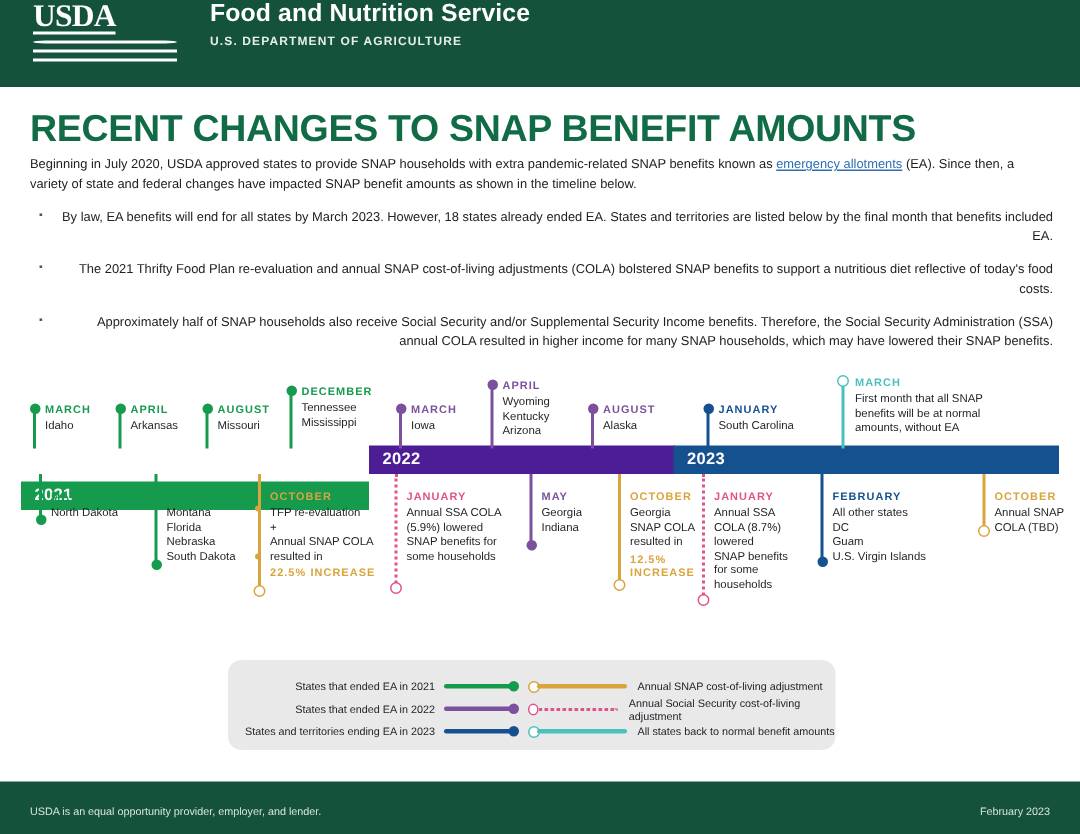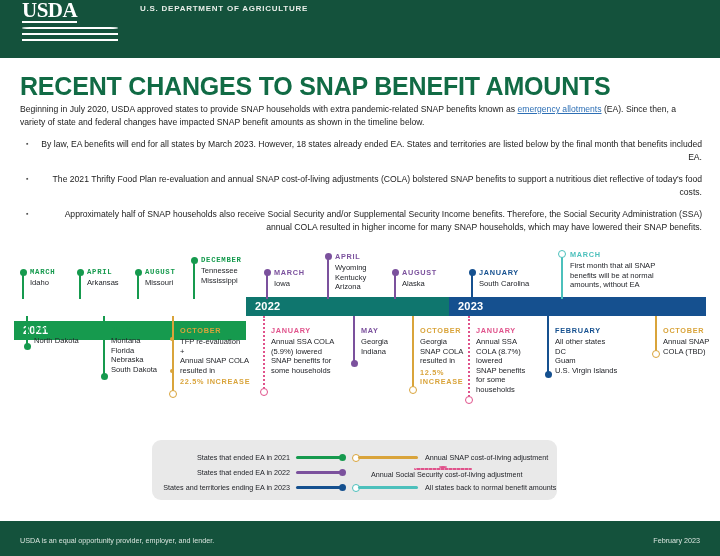--- a/index.html
+++ b/index.html
@@ -68,38 +68,38 @@
   }
 
   
   .timeline { position: absolute; left: 0; top: 244px; width: 720px; height: 180px; }
   .bar { position: absolute; top: 53px; height: 19px; }
   .bar span {
     position: absolute; left: 9px; top: 3px;
     color: #fff; font-size: 11px; font-weight: bold; letter-spacing: 0.2px;
   }
   .bar-2021 { left: 14px; width: 232px; background: #169a4e; margin-top: 24px; }
-  .bar-2022 { left: 246px; width: 204px; background: #0f766e; }
+  .bar-2022 { left: 246px; width: 204px; background: #4c1d95; }
   .bar-2023 { left: 449px; width: 257px; background: #15508f; }
 
   
   .stem { position: absolute; width: 2px; }
   .dot {
     position: absolute; width: 7px; height: 7px; border-radius: 50%;
     margin-left: -2.5px;
   }
   .dot.hollow { background: #fff; border: 1.6px solid; width: 8px; height: 8px; }
 
   .ev { position: absolute; }
   .ev .mon {
     font-size: 7.3px; font-weight: bold; letter-spacing: 0.7px; margin-bottom: 2px;
   }
   .ev .body { font-size: 7.6px; line-height: 9.6px; color: #23252a; }
 
-  .g  { color: #169a4e; font-family: Liberation Mono, monospace; }
+  .g  { color: #169a4e; }
   .p  { color: #7b519d; }
   .b  { color: #15508f; }
   .o  { color: #d9a43b; }
   .pk { color: #e0528b; }
   .t  { color: #4cc0bc; }
 
   
   .legend {
     position: absolute; left: 152px; top: 440px; width: 405px; height: 60px;
     background: #e9e9e9; border-radius: 9px;
@@ -133,20 +133,21 @@
   <div class="usda-header">
     <div class="usda-logo">
       <div class="usda-word">USDA</div>
       <div class="usda-swoosh">
           <i></i>
           <i></i>
           <i></i>
         </div>
     </div>
     <div class="hdr-textblock">
+      <div class="fns-title">Food and Nutrition Service</div>
       <div class="fns-sub">U.S. DEPARTMENT OF AGRICULTURE</div>
     </div>
   </div>
 
   <div class="main-title">RECENT CHANGES TO SNAP BENEFIT AMOUNTS</div>
 
   <div class="intro">
     <span>Beginning in July 2020, USDA approved states to provide SNAP households with extra pandemic-related SNAP benefits known as </span><a href="#">emergency allotments</a><span> (EA). Since then, a variety of state and federal changes have impacted SNAP benefit amounts as shown in the timeline below.</span>
   </div>
 
@@ -343,21 +344,21 @@
       <div class="lg-label">States and territories ending EA in 2023</div>
       <div class="lg-line" style="background:#15508f;"></div>
       <div class="lg-dot" style="background:#15508f;"></div>
     </div>
 
     <div class="legend-row" style="left:200px; top:11px;">
       <div class="lg-dot hollow" style="border-color:#d9a43b; margin-left:0;"></div>
       <div class="lg-line" style="background:#d9a43b; margin-left:-2px; width:60px;"></div>
       <div class="lg-label-r">Annual SNAP cost-of-living adjustment</div>
     </div>
-    <div class="legend-row" style="left:212px; top:26px;flex-direction:column;">
+    <div class="legend-row" style="left:200px; top:26px;">
       <div class="lg-dot hollow" style="border-color:#e0528b; margin-left:0;"></div>
       <div class="lg-line dashed" style="margin-left:0px; width:58px;"></div>
       <div class="lg-label-r">Annual Social Security cost-of-living adjustment</div>
     </div>
     <div class="legend-row" style="left:200px; top:41px;">
       <div class="lg-dot hollow" style="border-color:#4cc0bc; margin-left:0;"></div>
       <div class="lg-line" style="background:#4cc0bc; margin-left:-2px; width:60px;"></div>
       <div class="lg-label-r">All states back to normal benefit amounts</div>
     </div>
 

